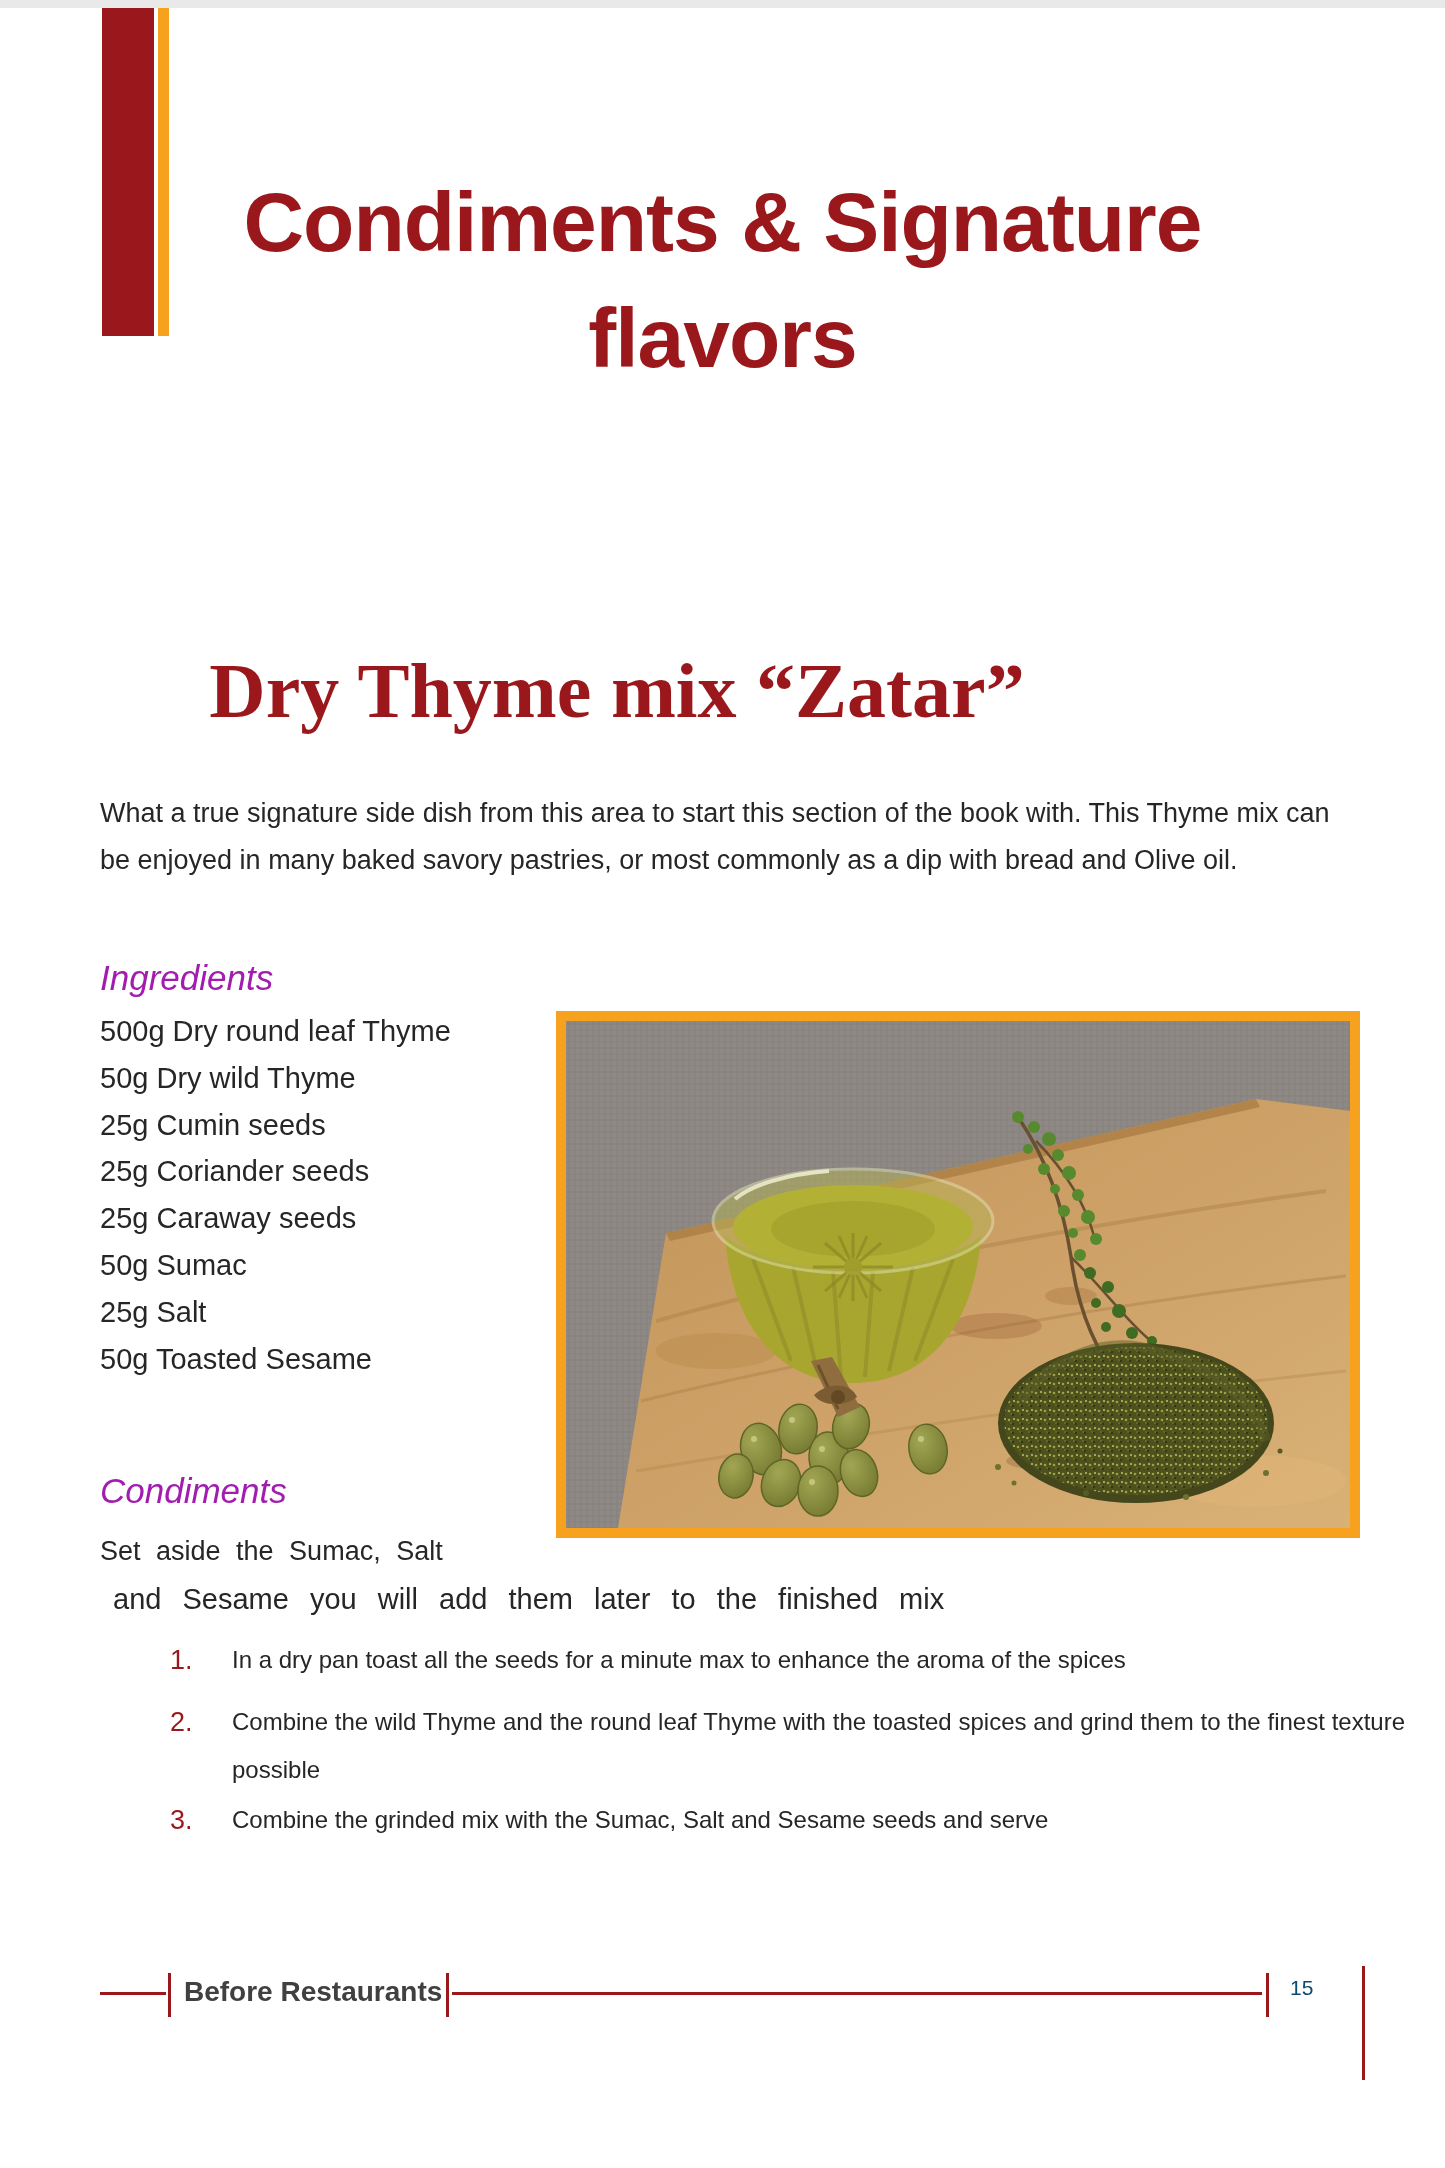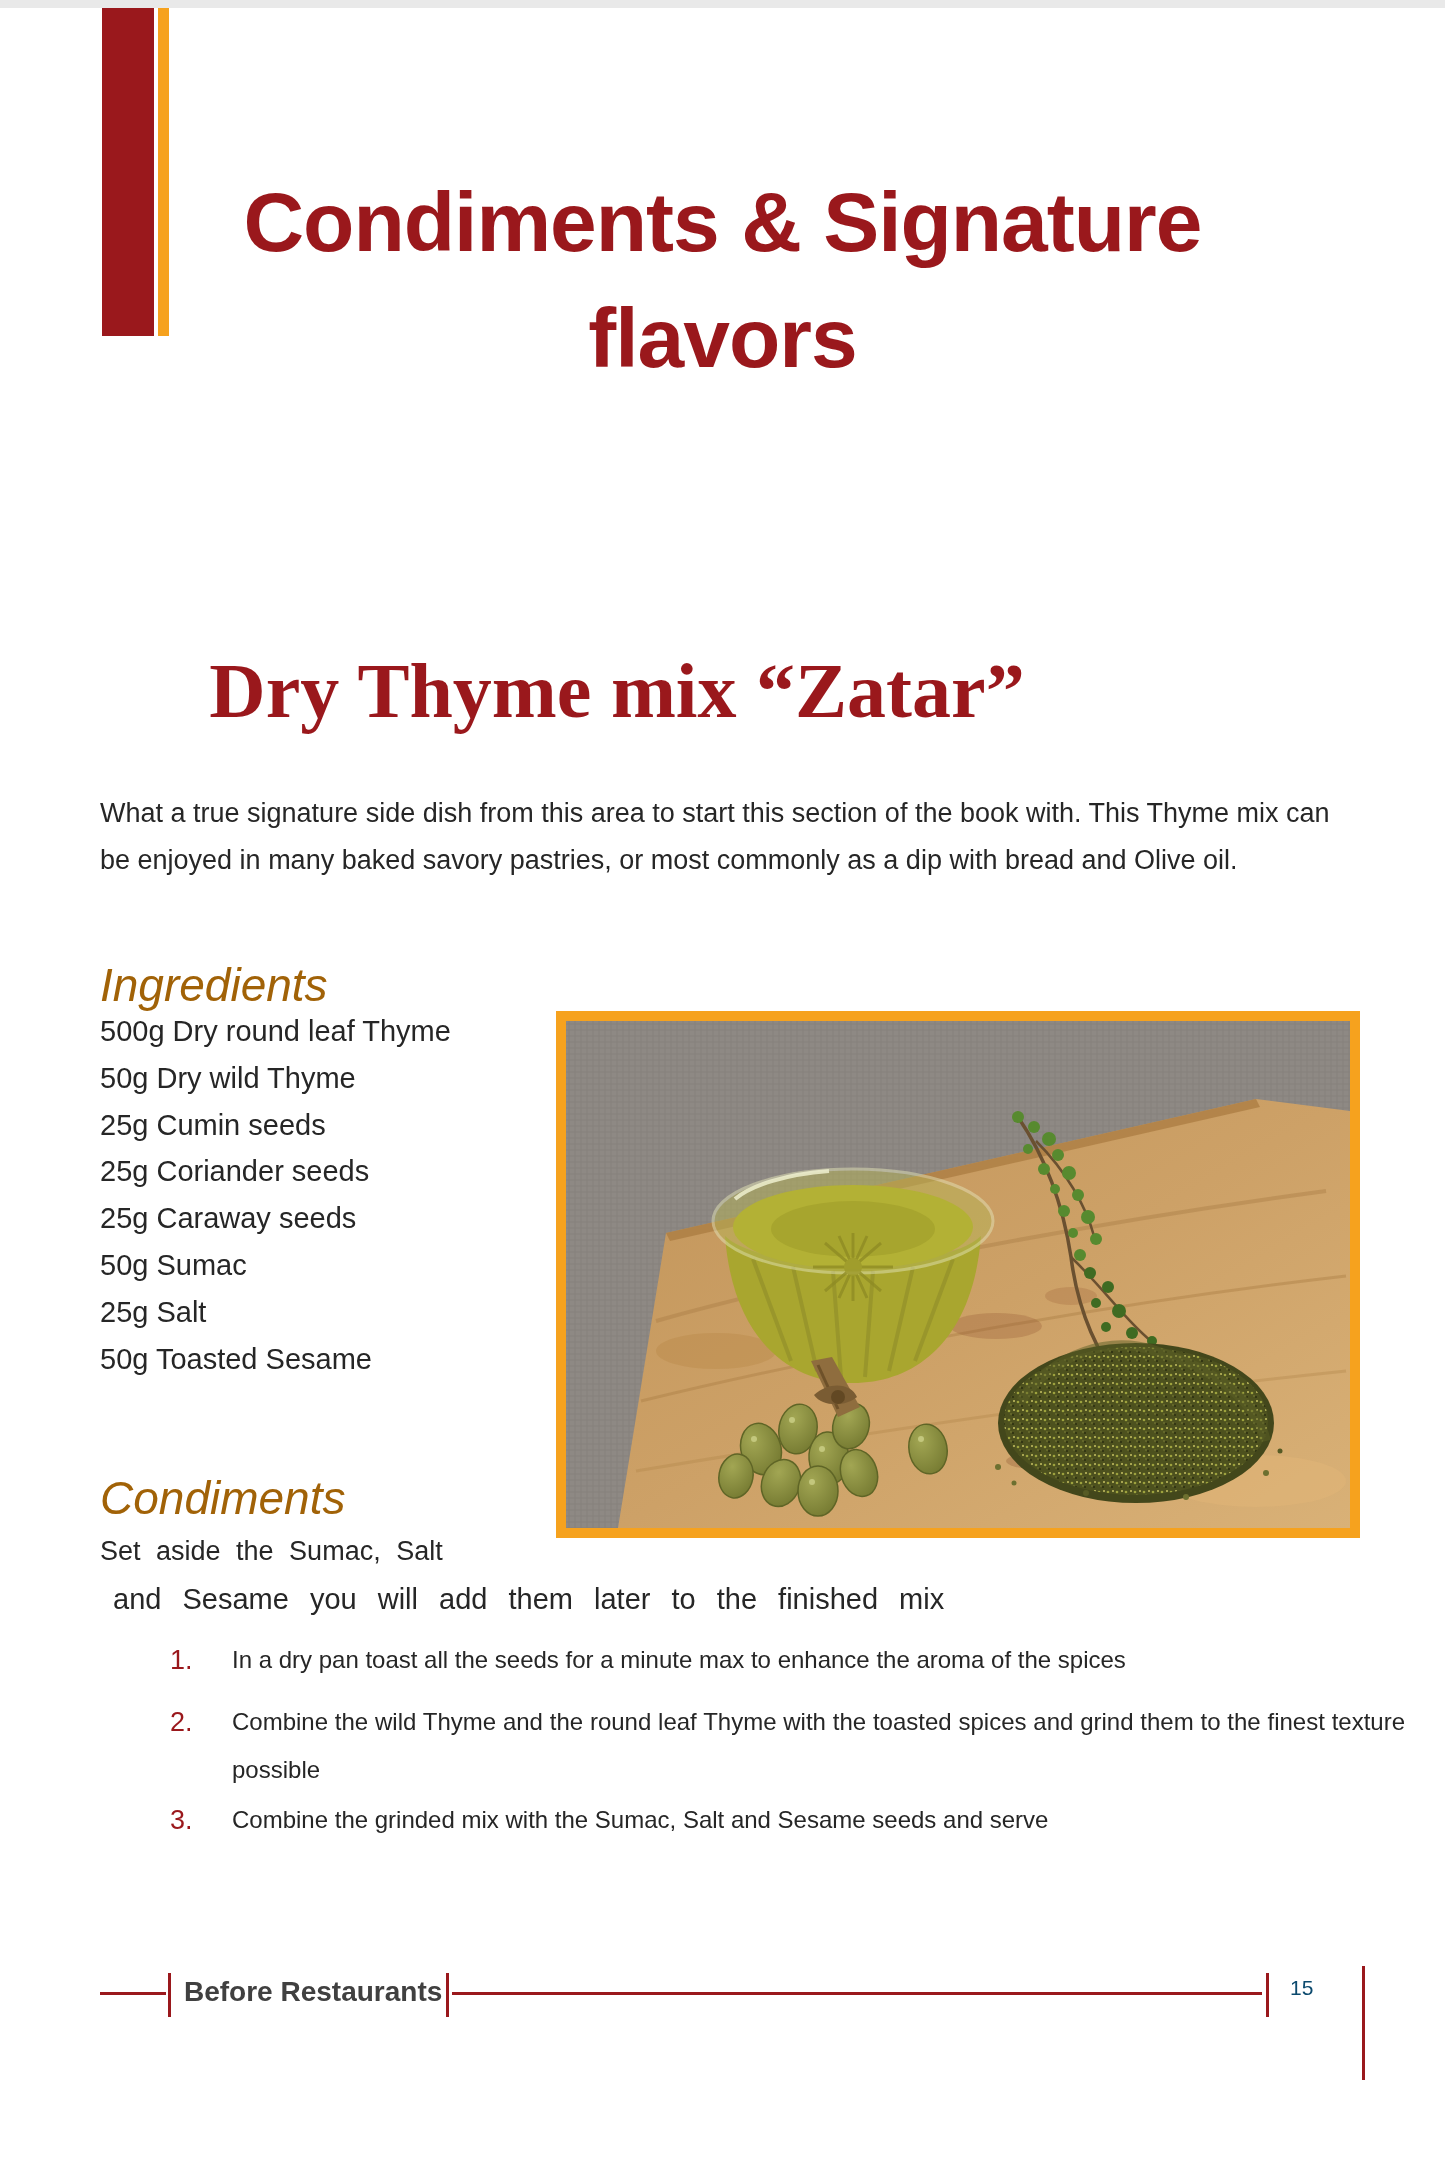--- a/index.html
+++ b/index.html
@@ -38,23 +38,23 @@
     font-size:78px;
     color:#9a181c;
   }
 
   .intro{
     left:100px;top:782px;width:1250px;
     font-size:27px;line-height:47px;
   }
 
   .section-heading{
-    font-size:46px;
+    font-size:35px;
     font-style:italic;
-    color:#a16207;
+    color:#a21caf;
     text-align:right;
   }
   .ing-heading{left:100px;top:950px;}
   .ing-list{left:100px;top:1000px;width:460px;}
   .ing-item{font-size:29px;line-height:46.8px;white-space:nowrap;}
 
   
   .photo-frame{
     left:556px;top:1003px;
     width:784px;height:507px;

